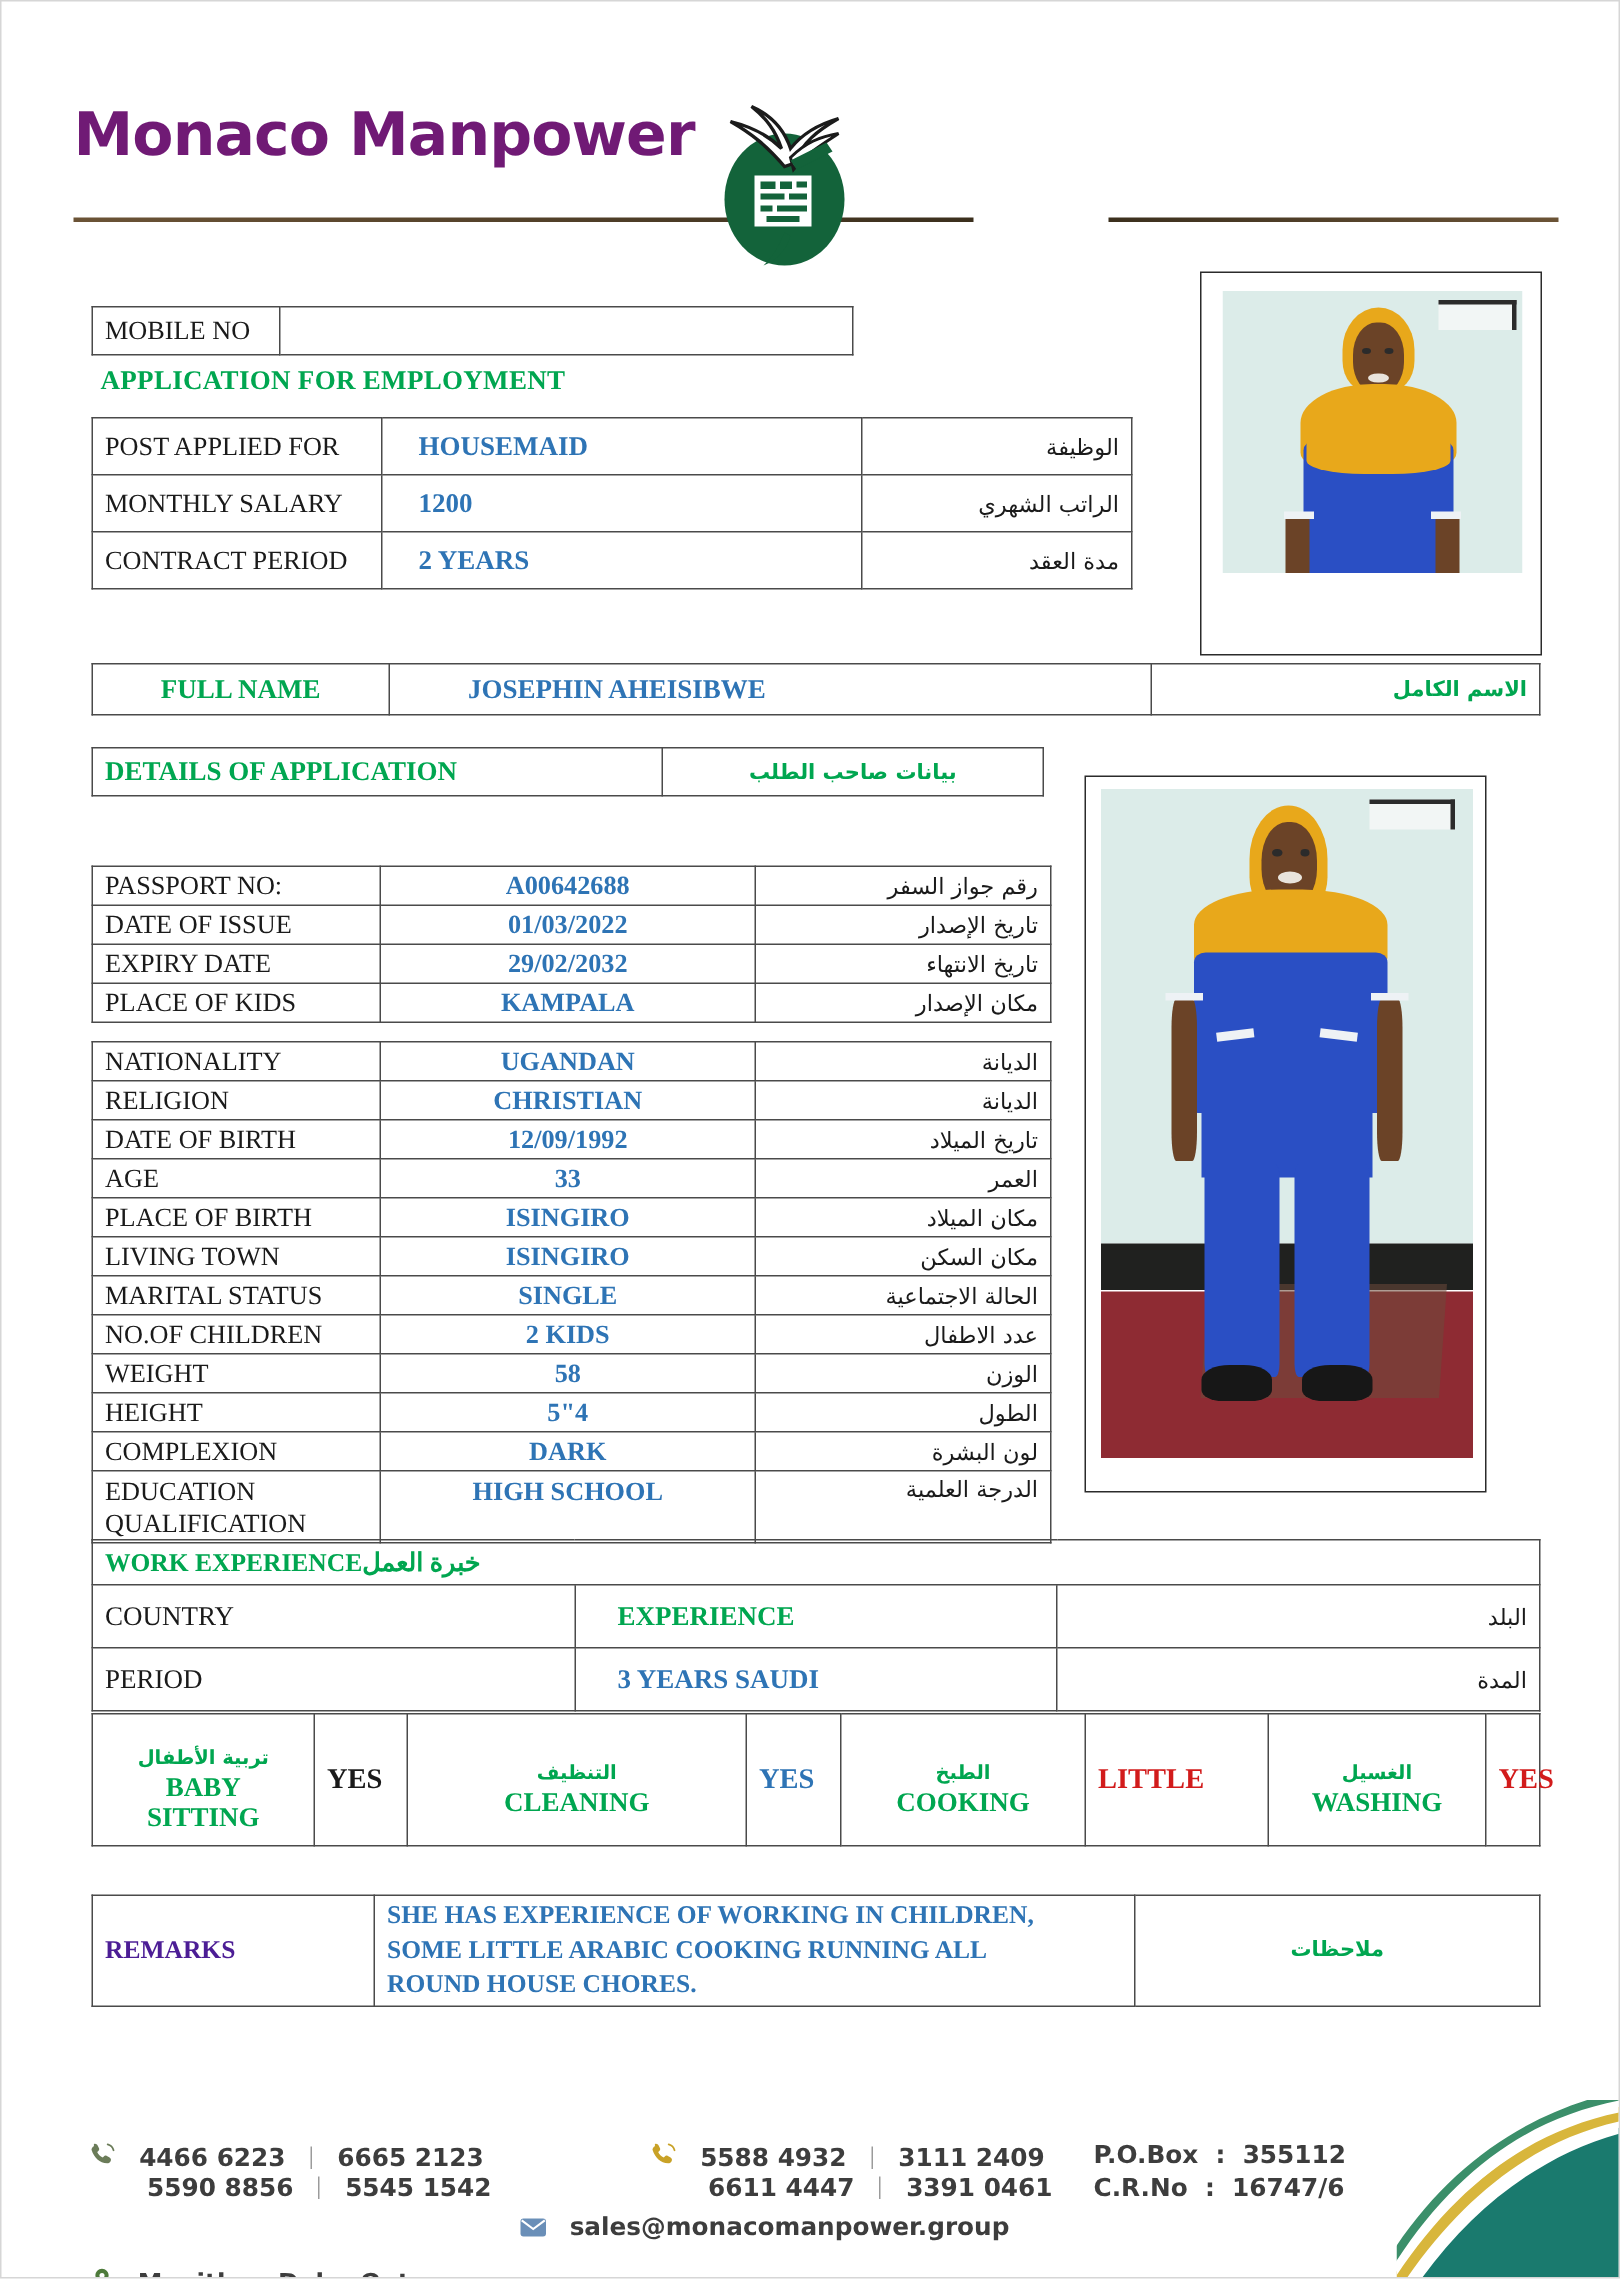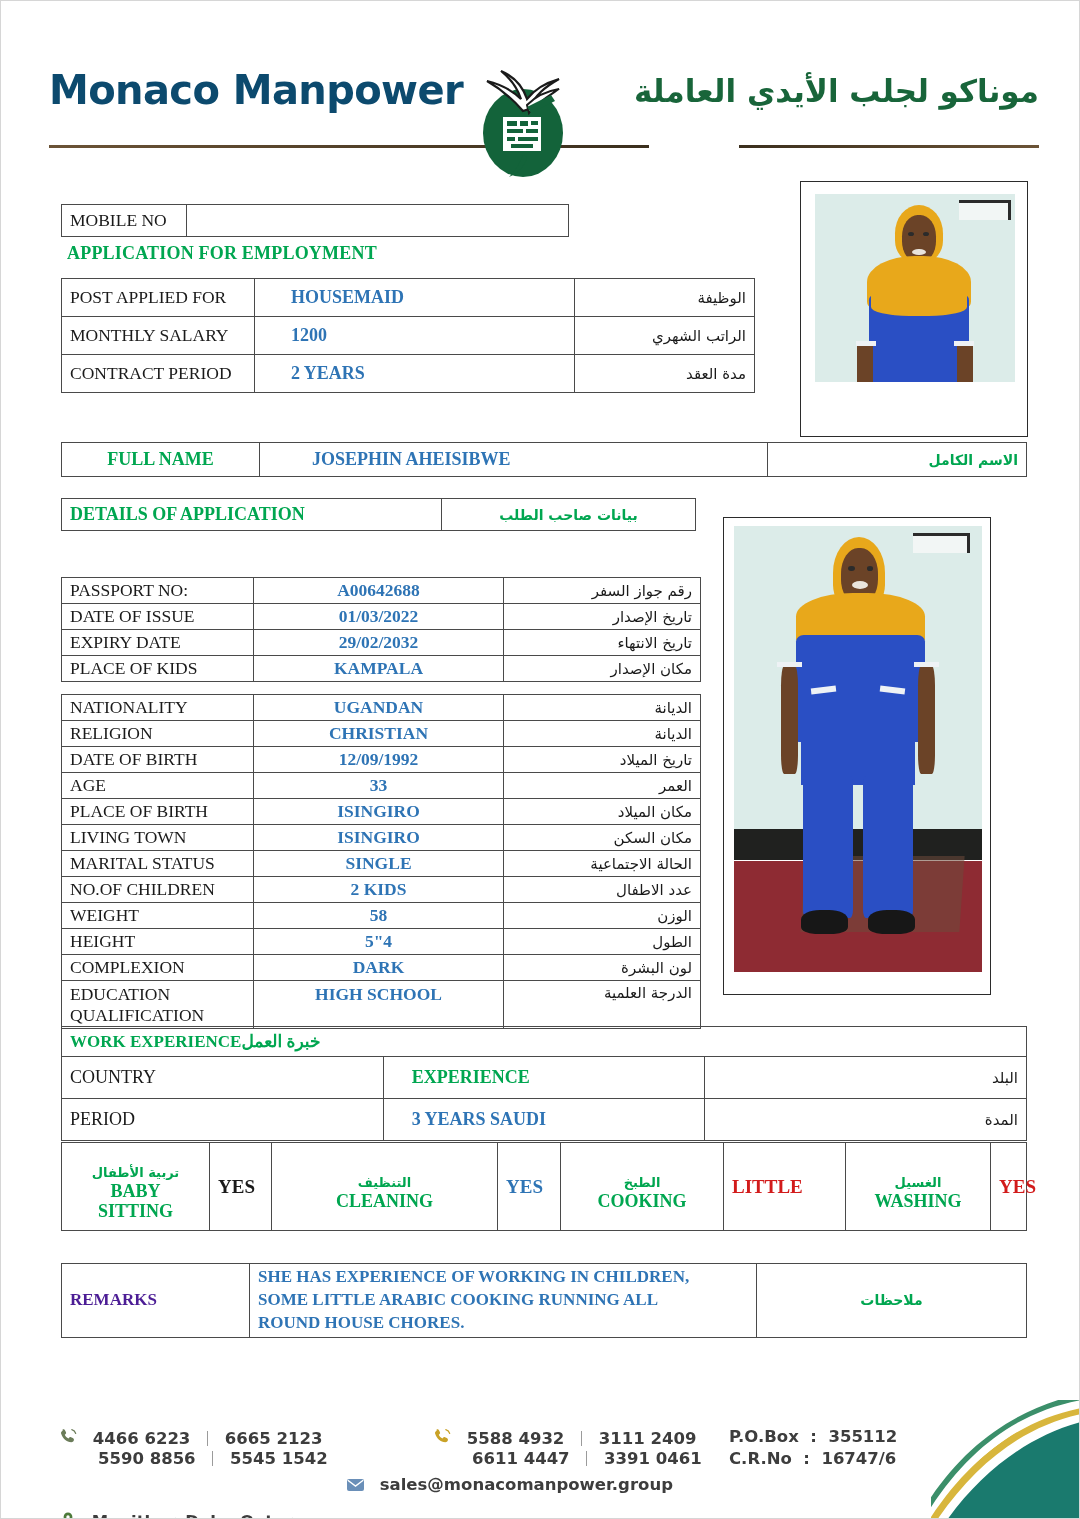--- a/index.html
+++ b/index.html
@@ -18,21 +18,21 @@
     border:1px solid #d6d6d6;
     overflow:hidden;
   }
 
   
   .header { position:absolute; left:0; top:26px; width:1080px; height:135px; }
   .brand {
     position:absolute; left:48px; top:40px;
     font-family:"DejaVu Sans", sans-serif;
     font-weight:bold; font-size:40px; letter-spacing:-0.6px;
-    color:#0c4a6e;
+    color:#701a75;
     white-space:nowrap;
   }
   .brand-ar {
     position:absolute; right:42px; top:46px;
     font-family:"DejaVu Sans", sans-serif;
     font-weight:bold; font-size:31px;
     color:#18653a; direction:rtl; white-space:nowrap;
   }
   .rule-left { position:absolute; left:48px; top:118px; width:600px; height:3px;
     background:linear-gradient(90deg,#6b5336,#3b2f1d); }
@@ -55,21 +55,21 @@
 
   .apptitle {
     position:absolute; left:66px; top:242px;
     font-size:18px; font-weight:bold; color:#00a650;
     font-family:"Liberation Serif", serif; letter-spacing:0.2px;
   }
 
   
   .post-wrap { position:absolute; left:60px; top:277px; width:694px; }
   .post-wrap td { height:38px; }
-  .post-wrap .val { text-align:left; padding-left:36px; font-size:18px; }
+  .post-wrap .val { text-align:left; padding-left:24px; font-size:18px; }
 
   
   .name-wrap { position:absolute; left:60px; top:441px; width:966px; }
   .name-wrap td { height:34px; }
   .name-wrap .k { font-size:18px; font-weight:bold; color:#00a650;text-align:center; }
   .name-wrap .v { font-size:18px; font-weight:bold; color:#2e74b5; padding-left:52px; }
   .name-wrap .a { font-size:14px; font-weight:bold; color:#00a650; text-align:right;
                   direction:rtl; font-family:"DejaVu Sans", sans-serif; }
 
   
@@ -154,21 +154,20 @@
          vertical-align:-2px; margin:0 11px; }
   .swoosh { position:absolute; right:0; bottom:0; width:150px; height:120px; overflow:hidden; }
 </style>
 </head>
 <body>
 
 <div class="page">
 
   <div class="header">
     <div class="brand">Monaco Manpower</div>
-    <div class="brand-ar">موناكو لجلب الأيدي العاملة</div>
     <div class="rule-left"></div>
     <div class="rule-right"></div>
     <div class="logo">
       <svg width="110" height="128" viewBox="0 0 110 128">
         <ellipse cx="56" cy="82" rx="40" ry="44" fill="#13633a"></ellipse>
         <path d="M56 60 C 44 46 34 38 20 30 C 36 34 46 40 54 48 C 50 36 44 28 34 20 C 48 26 56 36 60 48 C 68 38 78 32 92 28 C 78 36 68 44 62 58 Z" fill="#ffffff" stroke="#1b1b1b" stroke-width="2.2"></path>
         <path d="M60 54 C 70 44 80 40 92 38 C 80 46 70 52 62 62 Z" fill="#ffffff" stroke="#1b1b1b" stroke-width="2"></path>
         <path d="M60 56 L 84 44 L 88 50 L 64 62 Z" fill="#13633a"></path>
         <rect x="36" y="66" width="38" height="34" fill="#ffffff"></rect>
         <path d="M40 70 h10 v5 h-10 z M53 70 h8 v5 h-8 z M64 70 h7 v4 h-7 z

